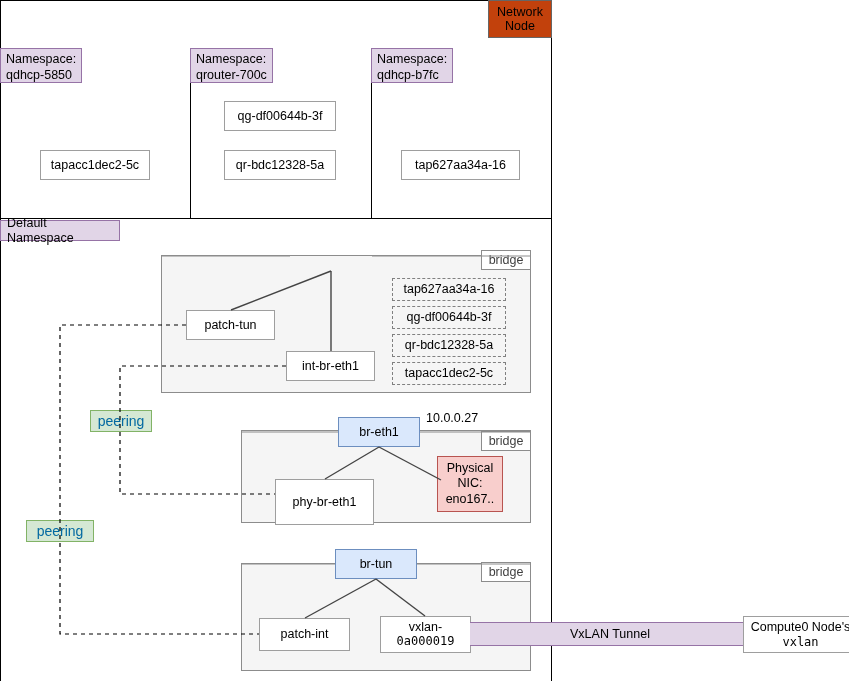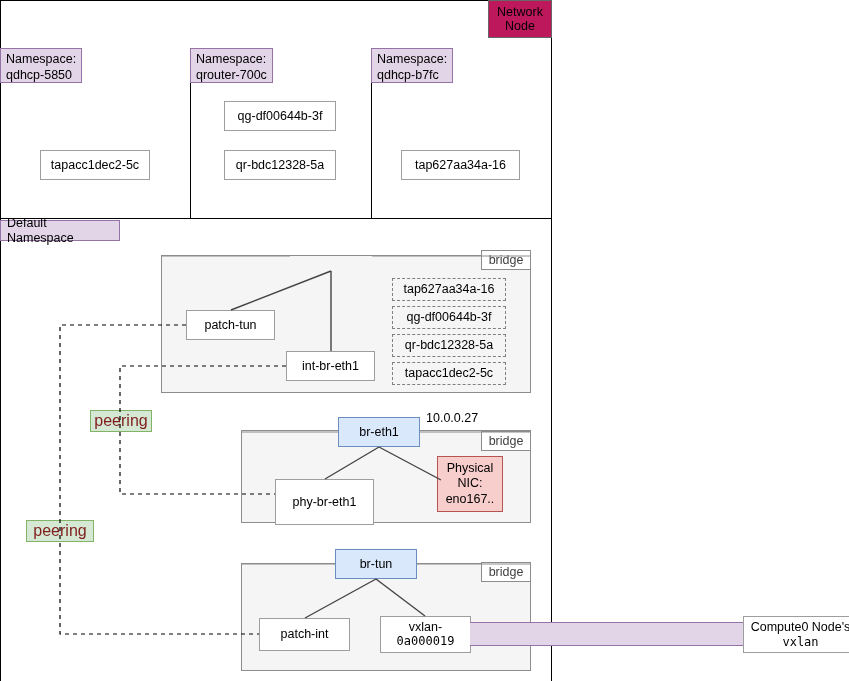--- a/index.html
+++ b/index.html
@@ -29,21 +29,21 @@
     line-height: 1.15;
   }
 
   
   .node-frame {
     border: 1px solid #000000;
     background: transparent;
   }
   .node-tag {
     border: 1px solid #666666;
-    background: #be185d;
+    background: #c2410c;
     font-size: 12.5px;
     color: #000000;
     padding: 2px 12px;
   }
 
   
   .ns-band {
     border: 1px solid #000000;
     border-top: none;
     background: transparent;
@@ -87,22 +87,22 @@
   
   .blue-box {
     background: #dae8fc;
     border: 1px solid #6c8ebf;
     font-size: 12.5px;
     color: #000000;
   }
   .green-box {
     background: #d5e8d4;
     border: 1px solid #82b366;
-    font-size: 16px;
-    color: #7f1d1d;
+    font-size: 14px;
+    color: #0369a1;
     text-align: center;
   }
   .red-box {
     background: #f8cecc;
     border: 1px solid #b85450;
     font-size: 12.5px;
     color: #000000;
     line-height: 1.25;
     white-space: pre-line;
   }
@@ -206,20 +206,21 @@
   <div class="abs iface ctr" style="left:259px; top:618px; width:91px; height:33px;">patch-int</div>
   <div class="abs iface ctr" style="left:380px; top:616px; width:91px; height:37px; flex-direction:column;">
     <span>vxlan-</span>
     <span class="mono">0a000019</span>
   </div>
 
   <div class="abs green-box ctr" style="left:90px; top:410px; width:62px; height:22px;">peering</div>
   <div class="abs green-box ctr" style="left:26px; top:520px; width:68px; height:22px;">peering</div>
 
   <div class="abs tunnel-bar" style="left:470px; top:622px; width:275px; height:24px;"></div>
+  <div class="abs tunnel-label ctr" style="left:530px; top:622px; width:160px; height:24px;">VxLAN Tunnel</div>
   <div class="abs compute-box ctr" style="left:743px; top:616px; width:115px; height:37px; flex-direction:column;">
     <span>Compute0 Node's</span>
     <span class="mono">vxlan</span>
   </div>
 
   <svg id="wires" viewBox="0 0 849 681" xmlns="http://www.w3.org/2000/svg">
 
     <line x1="331" y1="271" x2="231" y2="310" stroke="#444444" stroke-width="1.4"></line>
     <line x1="331" y1="271" x2="331" y2="351" stroke="#444444" stroke-width="1.4"></line>
 

